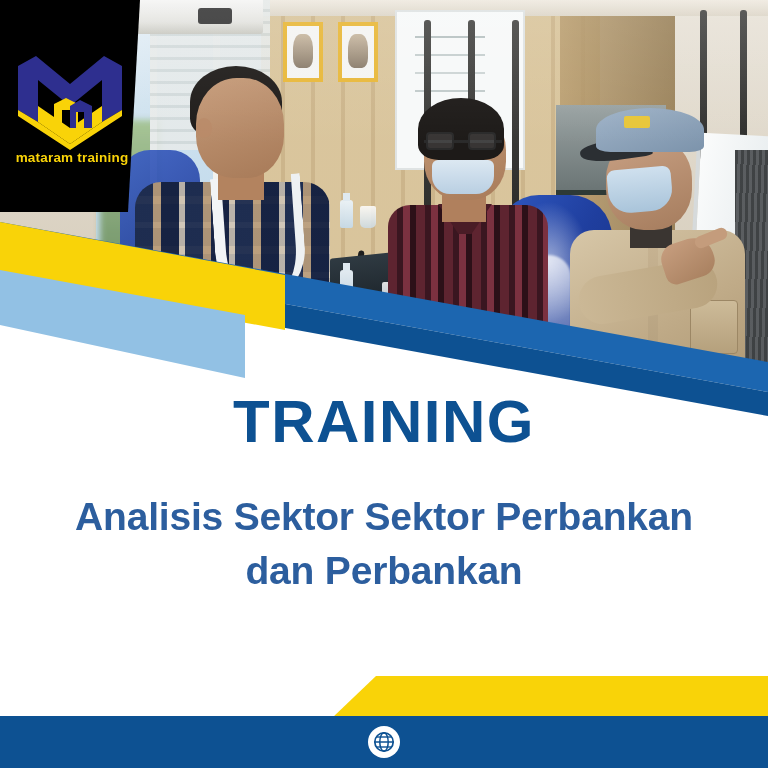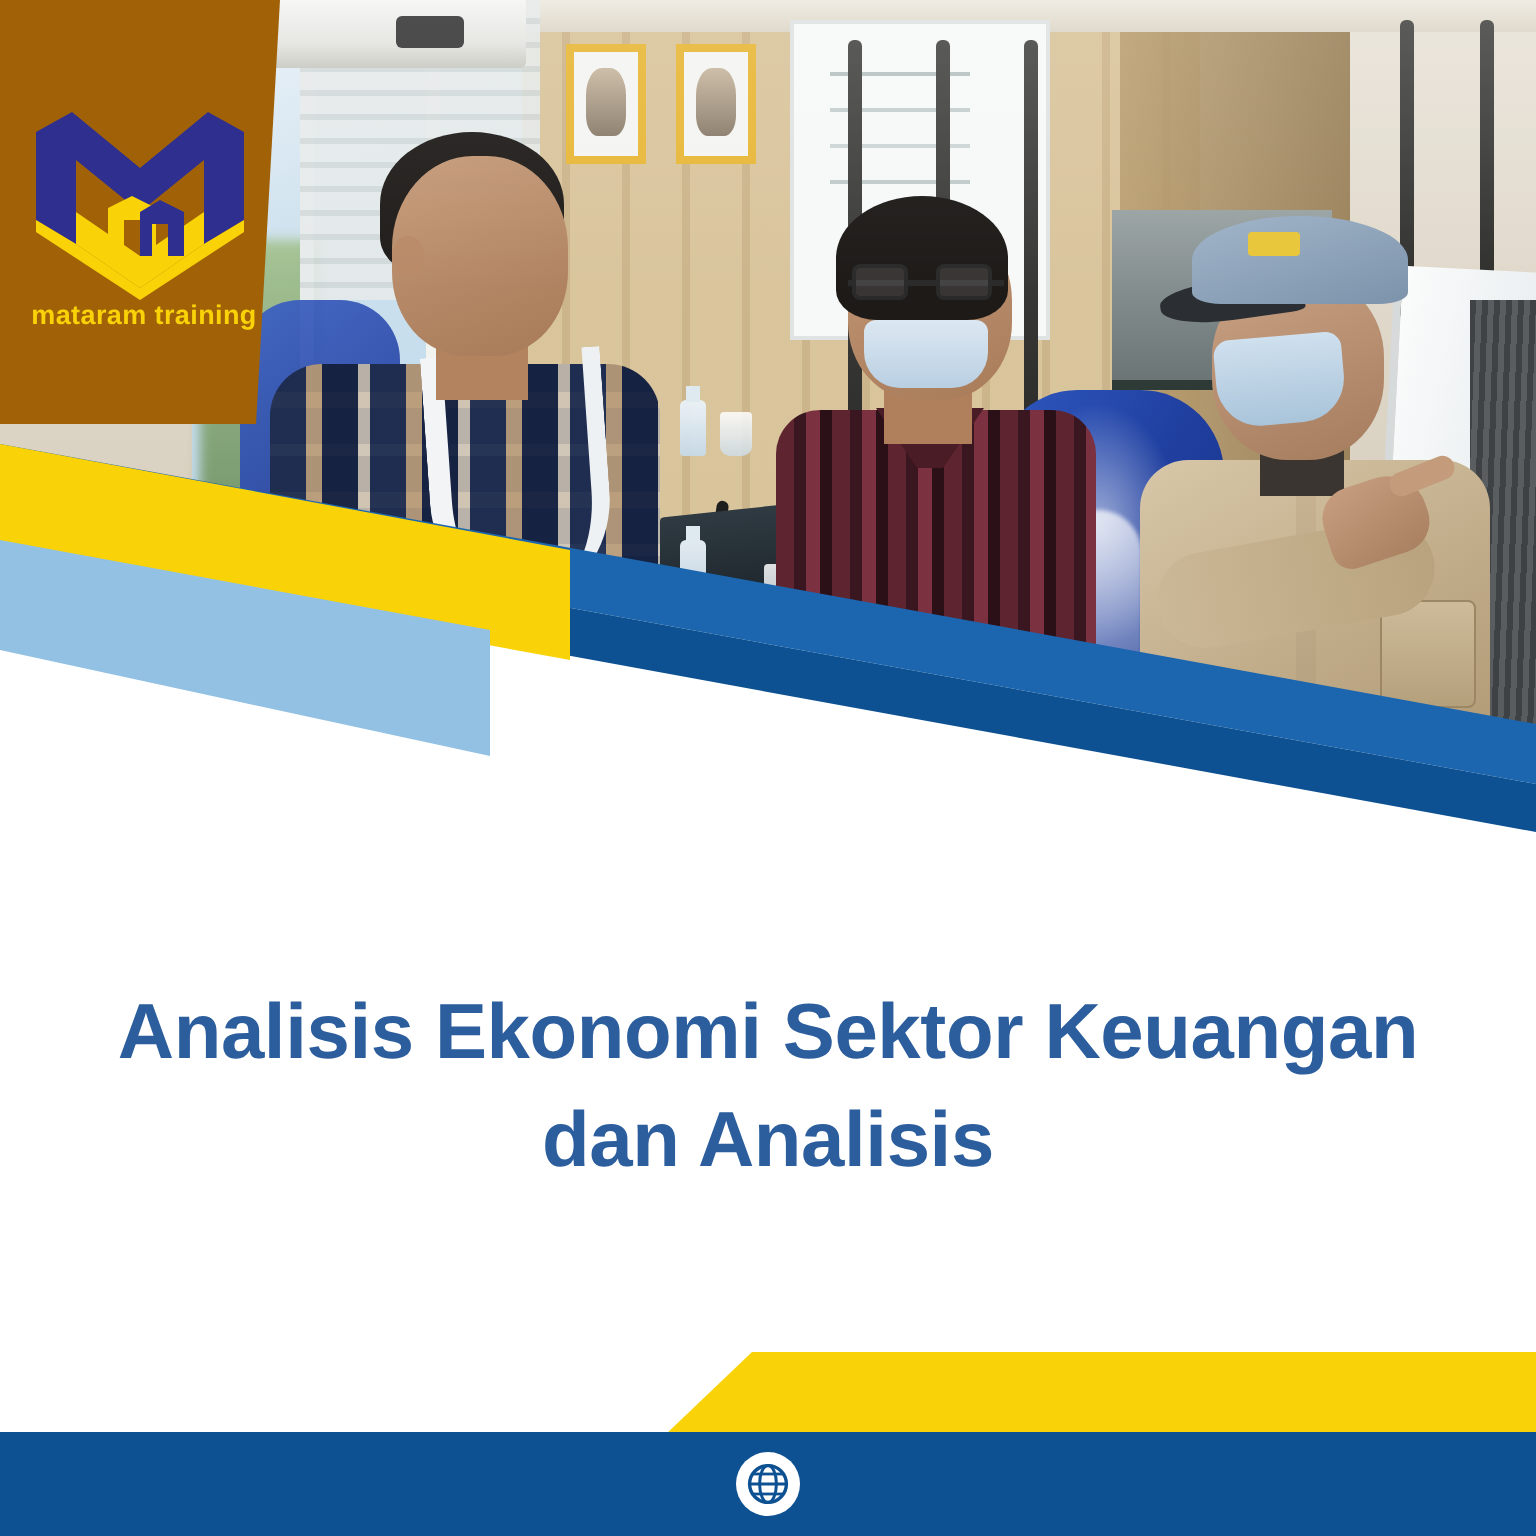--- a/index.html
+++ b/index.html
@@ -471,21 +471,21 @@
     position: absolute;
     left: 0; top: 0; width: 330px; height: 430px;
     background: #92C1E4;
     clip-path: polygon(0 270px, 245px 315px, 245px 378px, 0 325px);
   }
 
   
   .logo-panel {
     position: absolute;
     left: 0; top: 0; width: 172px; height: 240px;
-    background: #a16207;
+    background: #000000;
     clip-path: polygon(0 0, 140px 0, 128px 212px, 0 212px);
   }
   .logo-mark {
     position: absolute;
     left: 14px; top: 44px; width: 112px; height: 108px;
   }
   .logo-wordmark {
     position: absolute;
     left: 13px; top: 150px;
     width: 118px;
@@ -667,24 +667,25 @@
         <polygon points="4,66 24,78 56,100 88,78 108,66 108,72 56,106 4,72" fill="#F9D308"></polygon>
         <polygon points="24,78 56,100 88,78 88,62 56,84 24,62" fill="#F9D308"></polygon>
 
         <polygon points="40,60 40,82 48,82 48,66 56,66 56,82 64,82 64,60 52,54" fill="#F9D308"></polygon>
         <polygon points="56,62 66,56 78,62 78,84 70,84 70,68 62,68 62,84 56,84" fill="#2E2F8F"></polygon>
       </svg>
     </div>
     <div class="logo-wordmark">mataram training</div>
   </div>
 
+  <div class="title-main">TRAINING</div>
 
   <div class="subtitle">
-    <div>Analisis Ekonomi Sektor Keuangan</div>
-    <div>dan Analisis</div>
+    <div>Analisis Sektor Sektor Perbankan</div>
+    <div>dan Perbankan</div>
   </div>
 
   <div class="footer-yellow"></div>
   <div class="footer-bar">
     <span class="globe-icon">
       <svg viewBox="0 0 24 24" width="24" height="24" aria-hidden="true">
         <circle cx="12" cy="12" r="9.2" fill="none" stroke="#0D5192" stroke-width="1.7"></circle>
         <ellipse cx="12" cy="12" rx="4.2" ry="9.2" fill="none" stroke="#0D5192" stroke-width="1.5"></ellipse>
         <line x1="2.8" y1="12" x2="21.2" y2="12" stroke="#0D5192" stroke-width="1.5"></line>
         <line x1="4.4" y1="7" x2="19.6" y2="7" stroke="#0D5192" stroke-width="1.4"></line>

